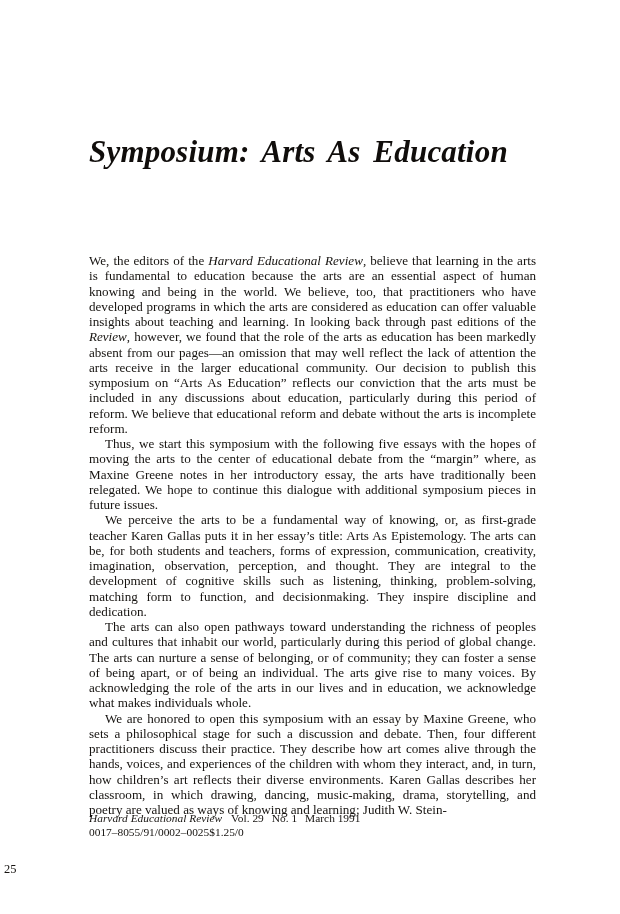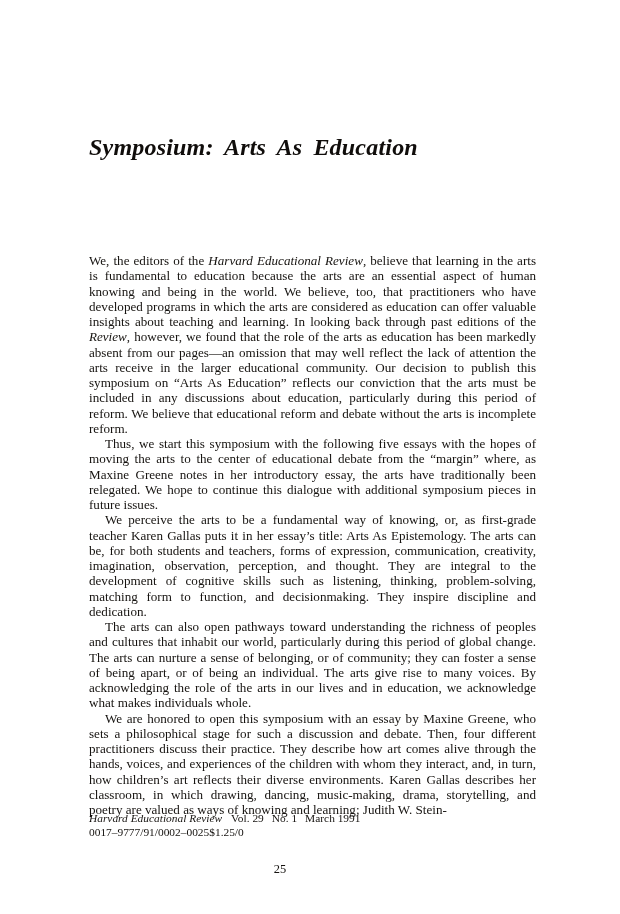--- a/index.html
+++ b/index.html
@@ -24,21 +24,21 @@
     overflow: hidden;
   }
 
   
   .title {
     position: absolute;
     left: 89px;
     top: 114px;
     width: 446px;
     font-style: italic;
-    font-size: 24px;
+    font-size: 31px;
     line-height: 34px;
     letter-spacing: 0.2px;
     word-spacing: 5px;
     color: #100d0b;
     white-space: nowrap;
   }
 
   
   .body-block {
     position: absolute;
@@ -72,24 +72,24 @@
     line-height: 14.2px;
     color: #15120f;
   }
   .footer .line { white-space: nowrap; }
   .footer .sp-l { margin-left: 9px; }
   .footer .sp-m { margin-left: 8px; }
 
   
   .folio {
     position: absolute;
-    left: 12px;
+    left: 4px;
     top: 862px;
     width: 536px;
-    text-align: center;
+    text-align: left;
     font-size: 12.4px;
     color: #15120f;
   }
 </style>
 </head>
 <body>
 
 <div class="page">
 
   <h1 class="title">Symposium:  Arts  As  Education</h1>
@@ -97,18 +97,18 @@
   <div class="body-block" id="body-block">
       <p><span>We, the editors of the </span><span class="ital">Harvard Educational Review</span><span>, believe that learning in the arts is fundamental to education because the arts are an essential aspect of human knowing and being in the world. We believe, too, that practitioners who have developed programs in which the arts are considered as education can offer valuable insights about teaching and learning. In looking back through past editions of the </span><span class="ital">Review</span><span>, however, we found that the role of the arts as education has been markedly absent from our pages—an omission that may well reflect the lack of attention the arts receive in the larger educational community. Our decision to publish this symposium on “Arts As Education” reflects our conviction that the arts must be included in any discussions about education, particularly during this period of reform. We believe that educational reform and debate without the arts is incomplete reform.</span></p>
       <p class="indent"><span>Thus, we start this symposium with the following five essays with the hopes of moving the arts to the center of educational debate from the “margin” where, as Maxine Greene notes in her introductory essay, the arts have traditionally been relegated. We hope to continue this dialogue with additional symposium pieces in future issues.</span></p>
       <p class="indent"><span>We perceive the arts to be a fundamental way of knowing, or, as first-grade teacher Karen Gallas puts it in her essay’s title: Arts As Epistemology. The arts can be, for both students and teachers, forms of expression, communication, creativity, imagination, observation, perception, and thought. They are integral to the development of cognitive skills such as listening, thinking, problem-solving, matching form to function, and decisionmaking. They inspire discipline and dedication.</span></p>
       <p class="indent"><span>The arts can also open pathways toward understanding the richness of peoples and cultures that inhabit our world, particularly during this period of global change. The arts can nurture a sense of belonging, or of community; they can foster a sense of being apart, or of being an individual. The arts give rise to many voices. By acknowledging the role of the arts in our lives and in education, we acknowledge what makes individuals whole.</span></p>
       <p class="indent"><span>We are honored to open this symposium with an essay by Maxine Greene, who sets a philosophical stage for such a discussion and debate. Then, four different practitioners discuss their practice. They describe how art comes alive through the hands, voices, and experiences of the children with whom they interact, and, in turn, how children’s art reflects their diverse environments. Karen Gallas describes her classroom, in which drawing, dancing, music-making, drama, storytelling, and poetry are valued as ways of knowing and learning; Judith W. Stein-</span></p>
     </div>
 
   <div class="footer">
     <div class="line"><span class="ital">Harvard Educational Review</span><span class="sp-l">Vol. 29</span><span class="sp-m">No. 1</span><span class="sp-m">March 1991</span></div>
-    <div class="line">0017–9777/91/0002–0025$1.25/0</div>
+    <div class="line">0017–8055/91/0002–0025$1.25/0</div>
   </div>
 
   <div class="folio">25</div>
 
 </div>
 
 </body></html>

